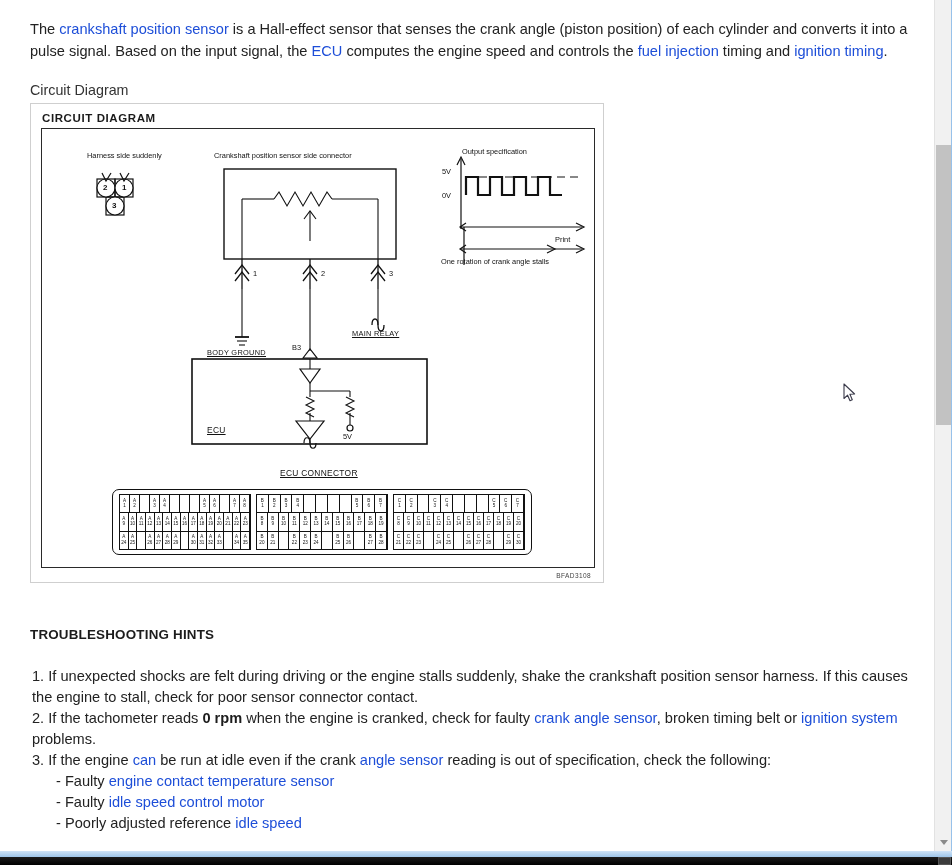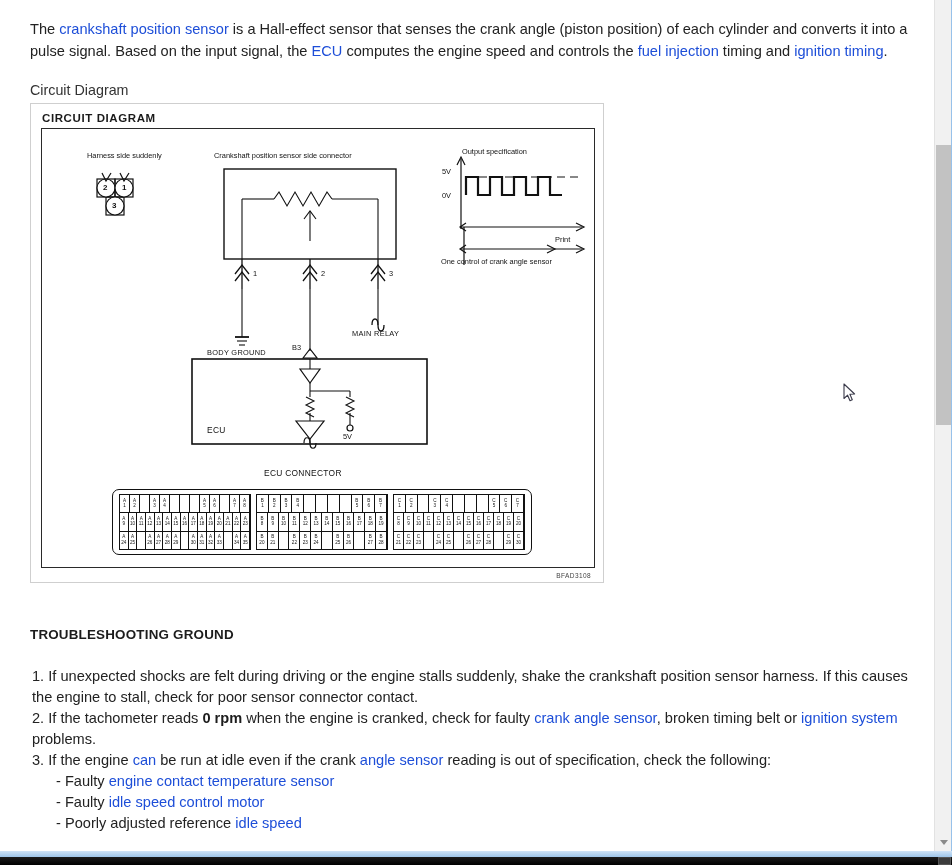--- a/index.html
+++ b/index.html
@@ -199,21 +199,21 @@
     top: 383px;
     width: 14px;
     height: 20px;
     pointer-events: none;
     z-index: 50;
   }
 
   
   .dg { position: absolute; font-family: "Liberation Sans", sans-serif; }
   .dg-txt { font-size: 7.4px; color: #111; white-space: nowrap; }
-  .dg-txt.cap { letter-spacing: .3px; }
+  .dg-txt.cap { letter-spacing: .3px; text-decoration: underline; }
   svg.diagram { position:absolute; left:0; top:0; }
 </style>
 </head>
 <body>
 
 <div id="rightglow"></div>
 
 <div id="page">
   <div id="content">
 
@@ -331,23 +331,23 @@
           <div class="dg dg-txt cap" style="left:310px; top:200px;">MAIN RELAY</div>
           <div class="dg dg-txt" style="left:250px; top:214px;">B3</div>
 
           <div class="dg dg-txt cap" style="left:165px; top:296px; font-size:8.4px;">ECU</div>
           <div class="dg dg-txt" style="left:301px; top:303px;">5V</div>
 
           <div class="dg dg-txt" style="left:420px; top:18px;">Output specification</div>
           <div class="dg dg-txt" style="left:400px; top:38px;">5V</div>
           <div class="dg dg-txt" style="left:400px; top:62px;">0V</div>
           <div class="dg dg-txt" style="left:513px; top:106px;">Print</div>
-          <div class="dg dg-txt" style="left:399px; top:128px;">One control of crank angle sensor</div>
-
-          <div class="dg dg-txt cap" style="left:222px; top:339px; font-size:8.4px;">ECU CONNECTOR</div>
+          <div class="dg dg-txt" style="left:399px; top:128px;">One rotation of crank angle stalls</div>
+
+          <div class="dg dg-txt cap" style="left:238px; top:339px; font-size:8.4px;">ECU CONNECTOR</div>
 
           <div class="dg" id="pin-grid" style="left:70px; top:360px; width:420px; height:66px; border:1.4px solid #111; border-radius:7px; background:#fff; display:flex; align-items:center; gap:5px; padding:3px 6px; box-sizing:border-box;">
               <div style="flex: 1 1 0%; display: flex; flex-direction: column; justify-content: center; border: 1px solid rgb(17, 17, 17); height: 56px; box-sizing: border-box; background: rgb(255, 255, 255);">
                 <div style="flex: 1 1 0%; display: flex; align-items: stretch;">
                   <div style="flex: 1 1 0%; display: flex; flex-direction: column; align-items: center; justify-content: center; line-height: 1; border-right: 1px solid rgb(17, 17, 17); font-size: 4.6px; color: rgb(17, 17, 17);">
                     <div>A</div>
                     <div style="margin-top: 1px;">1</div>
                   </div>
                   <div style="flex: 1 1 0%; display: flex; flex-direction: column; align-items: center; justify-content: center; line-height: 1; border-right: 1px solid rgb(17, 17, 17); font-size: 4.6px; color: rgb(17, 17, 17);">
                     <div>A</div>
@@ -762,21 +762,21 @@
                 </div>
               </div>
             </div>
         </div>
       </div>
 
       <div class="fig-code">BFAD3108</div>
 
     </div>
 
-    <div class="ts-head">TROUBLESHOOTING GROUND</div>
+    <div class="ts-head">TROUBLESHOOTING HINTS</div>
     <div class="ts-list" id="ts-list">
         <div class="ts-item"><span> 1. </span><span>If unexpected shocks are felt during driving or the engine stalls suddenly, shake the crankshaft position sensor harness. If this causes the engine to stall, check for poor sensor connector contact.</span></div>
         <div class="ts-item"><span> 2. </span><span>If the tachometer reads </span><span class="bold">0 rpm</span><span> when the engine is cranked, check for faulty </span><span class="lnk">crank angle sensor</span><span>, broken timing belt or </span><span class="lnk">ignition system</span><span> problems.</span></div>
         <div class="ts-item"><span> 3. </span><span>If the engine </span><span class="lnk">can</span><span> be run at idle even if the crank </span><span class="lnk">angle sensor</span><span> reading is out of specification, check the following:</span></div>
         <div class="ts-sub"><span>-  </span><span>Faulty </span><span class="lnk">engine contact temperature sensor</span></div>
         <div class="ts-sub"><span>-  </span><span>Faulty </span><span class="lnk">idle speed control motor</span></div>
         <div class="ts-sub"><span>-  </span><span>Poorly adjusted reference </span><span class="lnk">idle speed</span></div>
       </div>
 
   </div>

